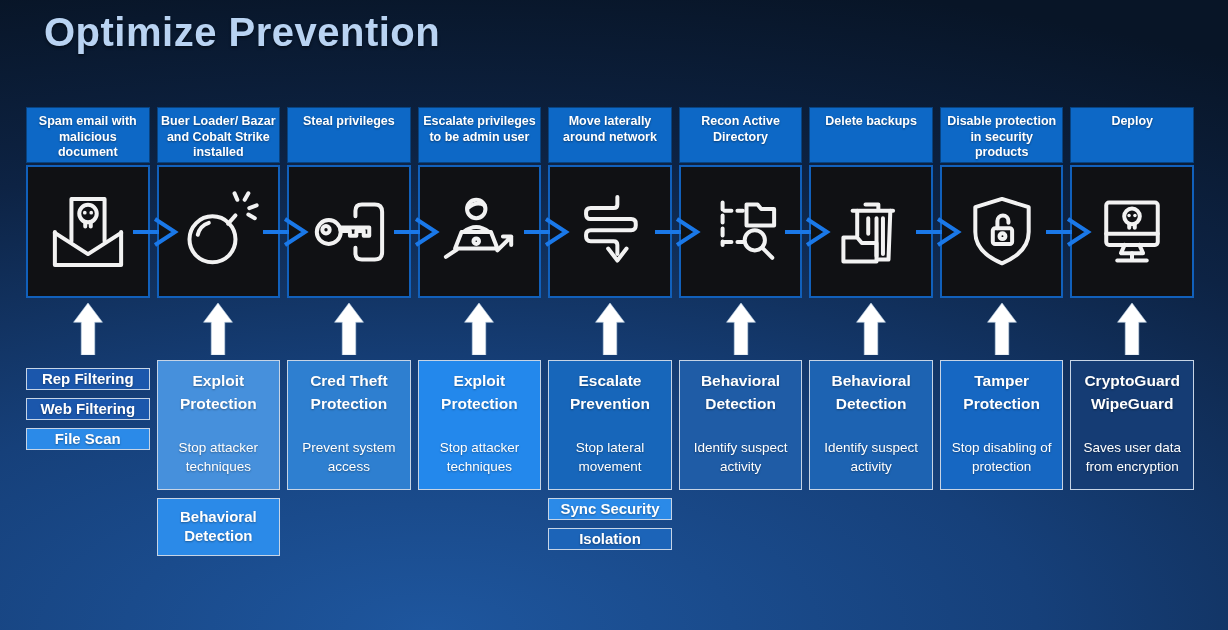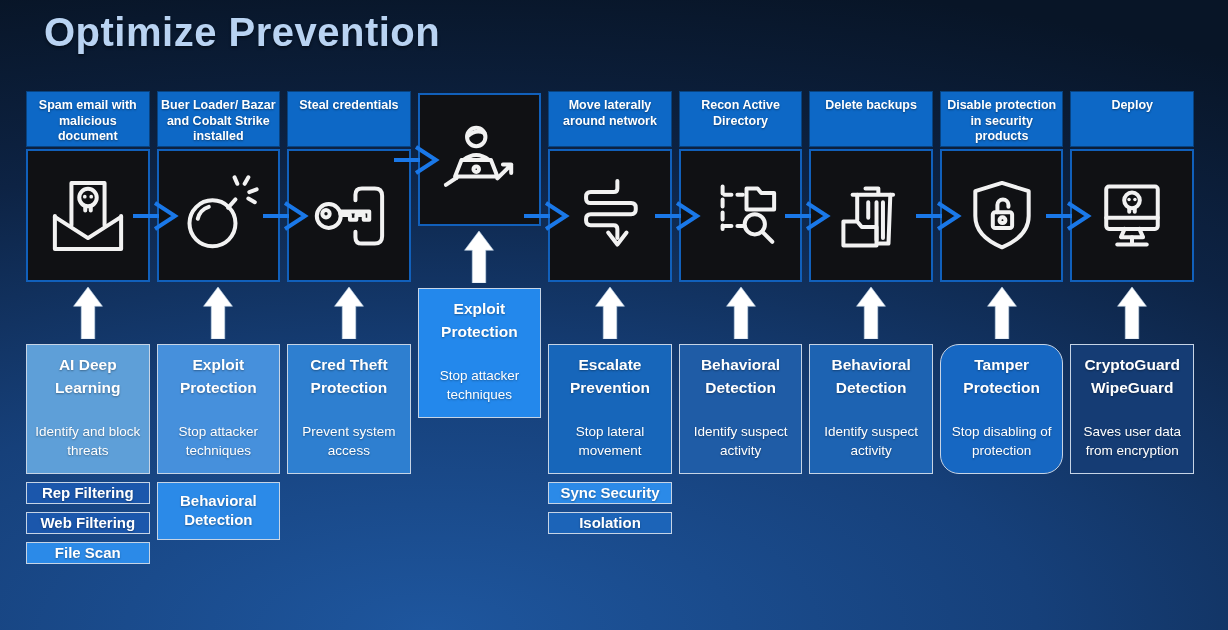--- a/index.html
+++ b/index.html
@@ -10,21 +10,21 @@
       radial-gradient(130% 105% at 35% 100%, #1e569e 0%, #16407a 38%, #0d2344 72%, #081527 100%);
     position:relative;
   }
   .page-title{
     position:absolute;left:44px;top:10px;
     font-size:40px;font-weight:bold;color:var(--titleColor);
     letter-spacing:0.5px;
     text-shadow:0 2px 3px rgba(0,0,0,0.45);
   }
   .chain{
-    position:absolute;left:26px;top:91px;width:1168px;
+    position:absolute;left:26px;top:107px;width:1168px;
     display:grid;grid-template-columns:repeat(9,1fr);column-gap:7px;
   }
   .col{display:flex;flex-direction:column;min-width:0;}
   .stage{
     height:56px;box-sizing:border-box;
     border:1px solid rgba(0,0,0,0.35);
     color:#fff;font-size:12.5px;font-weight:600;line-height:1.24;
     text-align:center;padding:6px 2px 0 2px;
     text-shadow:0 1px 2px rgba(0,0,0,0.4);
   }
@@ -59,21 +59,21 @@
     margin-top:8px;height:22px;box-sizing:border-box;flex:none;
     border:1.5px solid #c6d4e6;
     display:flex;align-items:center;justify-content:center;text-align:center;
     color:#fff;font-size:15px;font-weight:bold;line-height:1.25;
     text-shadow:0 1px 2px rgba(0,0,0,0.35);
   }
   .extra.tall{height:58px;}
   .tone-p1{background:var(--p1);} .tone-p2{background:var(--p2);}
   .tone-p3{background:var(--p3);} .tone-p4{background:var(--p4);}
   .tone-p5{background:var(--p5);} .tone-p6{background:var(--p6);}
-  .tone-p7{background:var(--p7);} .tone-p8{background:var(--p8);border-radius:19px;}
+  .tone-p7{background:var(--p7);} .tone-p8{background:var(--p8);}
   .tone-p9{background:var(--p9);text-align:center;}
   .tone-extraDark{background:var(--extraDark);}
   .tone-extraBright{background:var(--extraBright);}
   .tone-extraMid{background:var(--extraMid);}
   .ic{stroke:#f2f2f2;stroke-width:4;fill:none;stroke-linecap:round;stroke-linejoin:round;}
   .ic-fill{fill:#f2f2f2;stroke:none;}
   .ic-dash{stroke:#f2f2f2;stroke-width:4;fill:none;stroke-linecap:round;stroke-dasharray:7 6;}
 </style>
 </head>
 <body>
@@ -93,24 +93,20 @@
         <path class="ic" d="M47,40 V44 M53,40 V44"></path>
         <path class="ic" d="M14,50 V86 H86 V50"></path>
         <path class="ic" d="M14,51 L50,74 L86,51"></path>
       </svg>
     </div>
     <div class="uparrow-zone">
       <svg class="uparrow" viewBox="0 0 30 54">
           <polygon points="15,0 30,20 22,20 22,54 8,54 8,20 0,20"></polygon>
         </svg>
     </div>
-    <div class="prot tone-p1">
-      <div class="prot-title">AI Deep Learning</div>
-      <div class="prot-desc">Identify and block threats</div>
-    </div>
     <div class="extra tone-extraDark">
         <span>Rep Filtering</span>
       </div>
     <div class="extra tone-extraDark">
         <span>Web Filtering</span>
       </div>
     <div class="extra tone-extraBright">
         <span>File Scan</span>
       </div>
   </div>
@@ -137,21 +133,21 @@
     <div class="prot tone-p2">
       <div class="prot-title">Exploit Protection</div>
       <div class="prot-desc">Stop attacker techniques</div>
     </div>
     <div class="extra tall tone-extraBright">
         <span>Behavioral Detection</span>
       </div>
   </div>
 
   <div class="col">
-    <div class="stage tone-stage"><span>Steal credentials</span></div>
+    <div class="stage tone-stage"><span>Steal privileges</span></div>
     <div class="iconbox">
       <svg class="flow-arrow" viewBox="0 0 48 32">
           <line x1="2" y1="16" x2="28" y2="16"></line>
           <polyline points="24,3 44,16 24,29"></polyline>
         </svg>
       <svg class="icon-svg" viewBox="0 0 100 100">
         <path class="ic" d="M57,33 V27 q0,-7 7,-7 h14 q8,0 8,8 v44 q0,8 -8,8 H64 q-7,0 -7,-7 v-6"></path>
         <circle class="ic" cx="28" cy="50" r="13"></circle>
         <circle class="ic" cx="25" cy="47.5" r="4"></circle>
         <path class="ic" d="M41,45 H72 V54 H66 V49 H58 V54 H51 V49 H41 Z"></path>
@@ -162,20 +158,21 @@
           <polygon points="15,0 30,20 22,20 22,54 8,54 8,20 0,20"></polygon>
         </svg>
     </div>
     <div class="prot tone-p3">
       <div class="prot-title">Cred Theft Protection</div>
       <div class="prot-desc">Prevent system access</div>
     </div>
   </div>
 
   <div class="col">
+    <div class="stage tone-stage"><span>Escalate privileges to be admin user</span></div>
     <div class="iconbox">
       <svg class="flow-arrow" viewBox="0 0 48 32">
           <line x1="2" y1="16" x2="28" y2="16"></line>
           <polyline points="24,3 44,16 24,29"></polyline>
         </svg>
       <svg class="icon-svg" viewBox="0 0 100 100">
         <circle class="ic" cx="47" cy="25" r="10"></circle>
         <path class="ic" d="M38,24 q9,-8 18,-3"></path>
         <path class="ic" d="M33,50 q14,-11 28,0"></path>
         <path class="ic" d="M31,50 H63 L70,68 H24 Z"></path>

